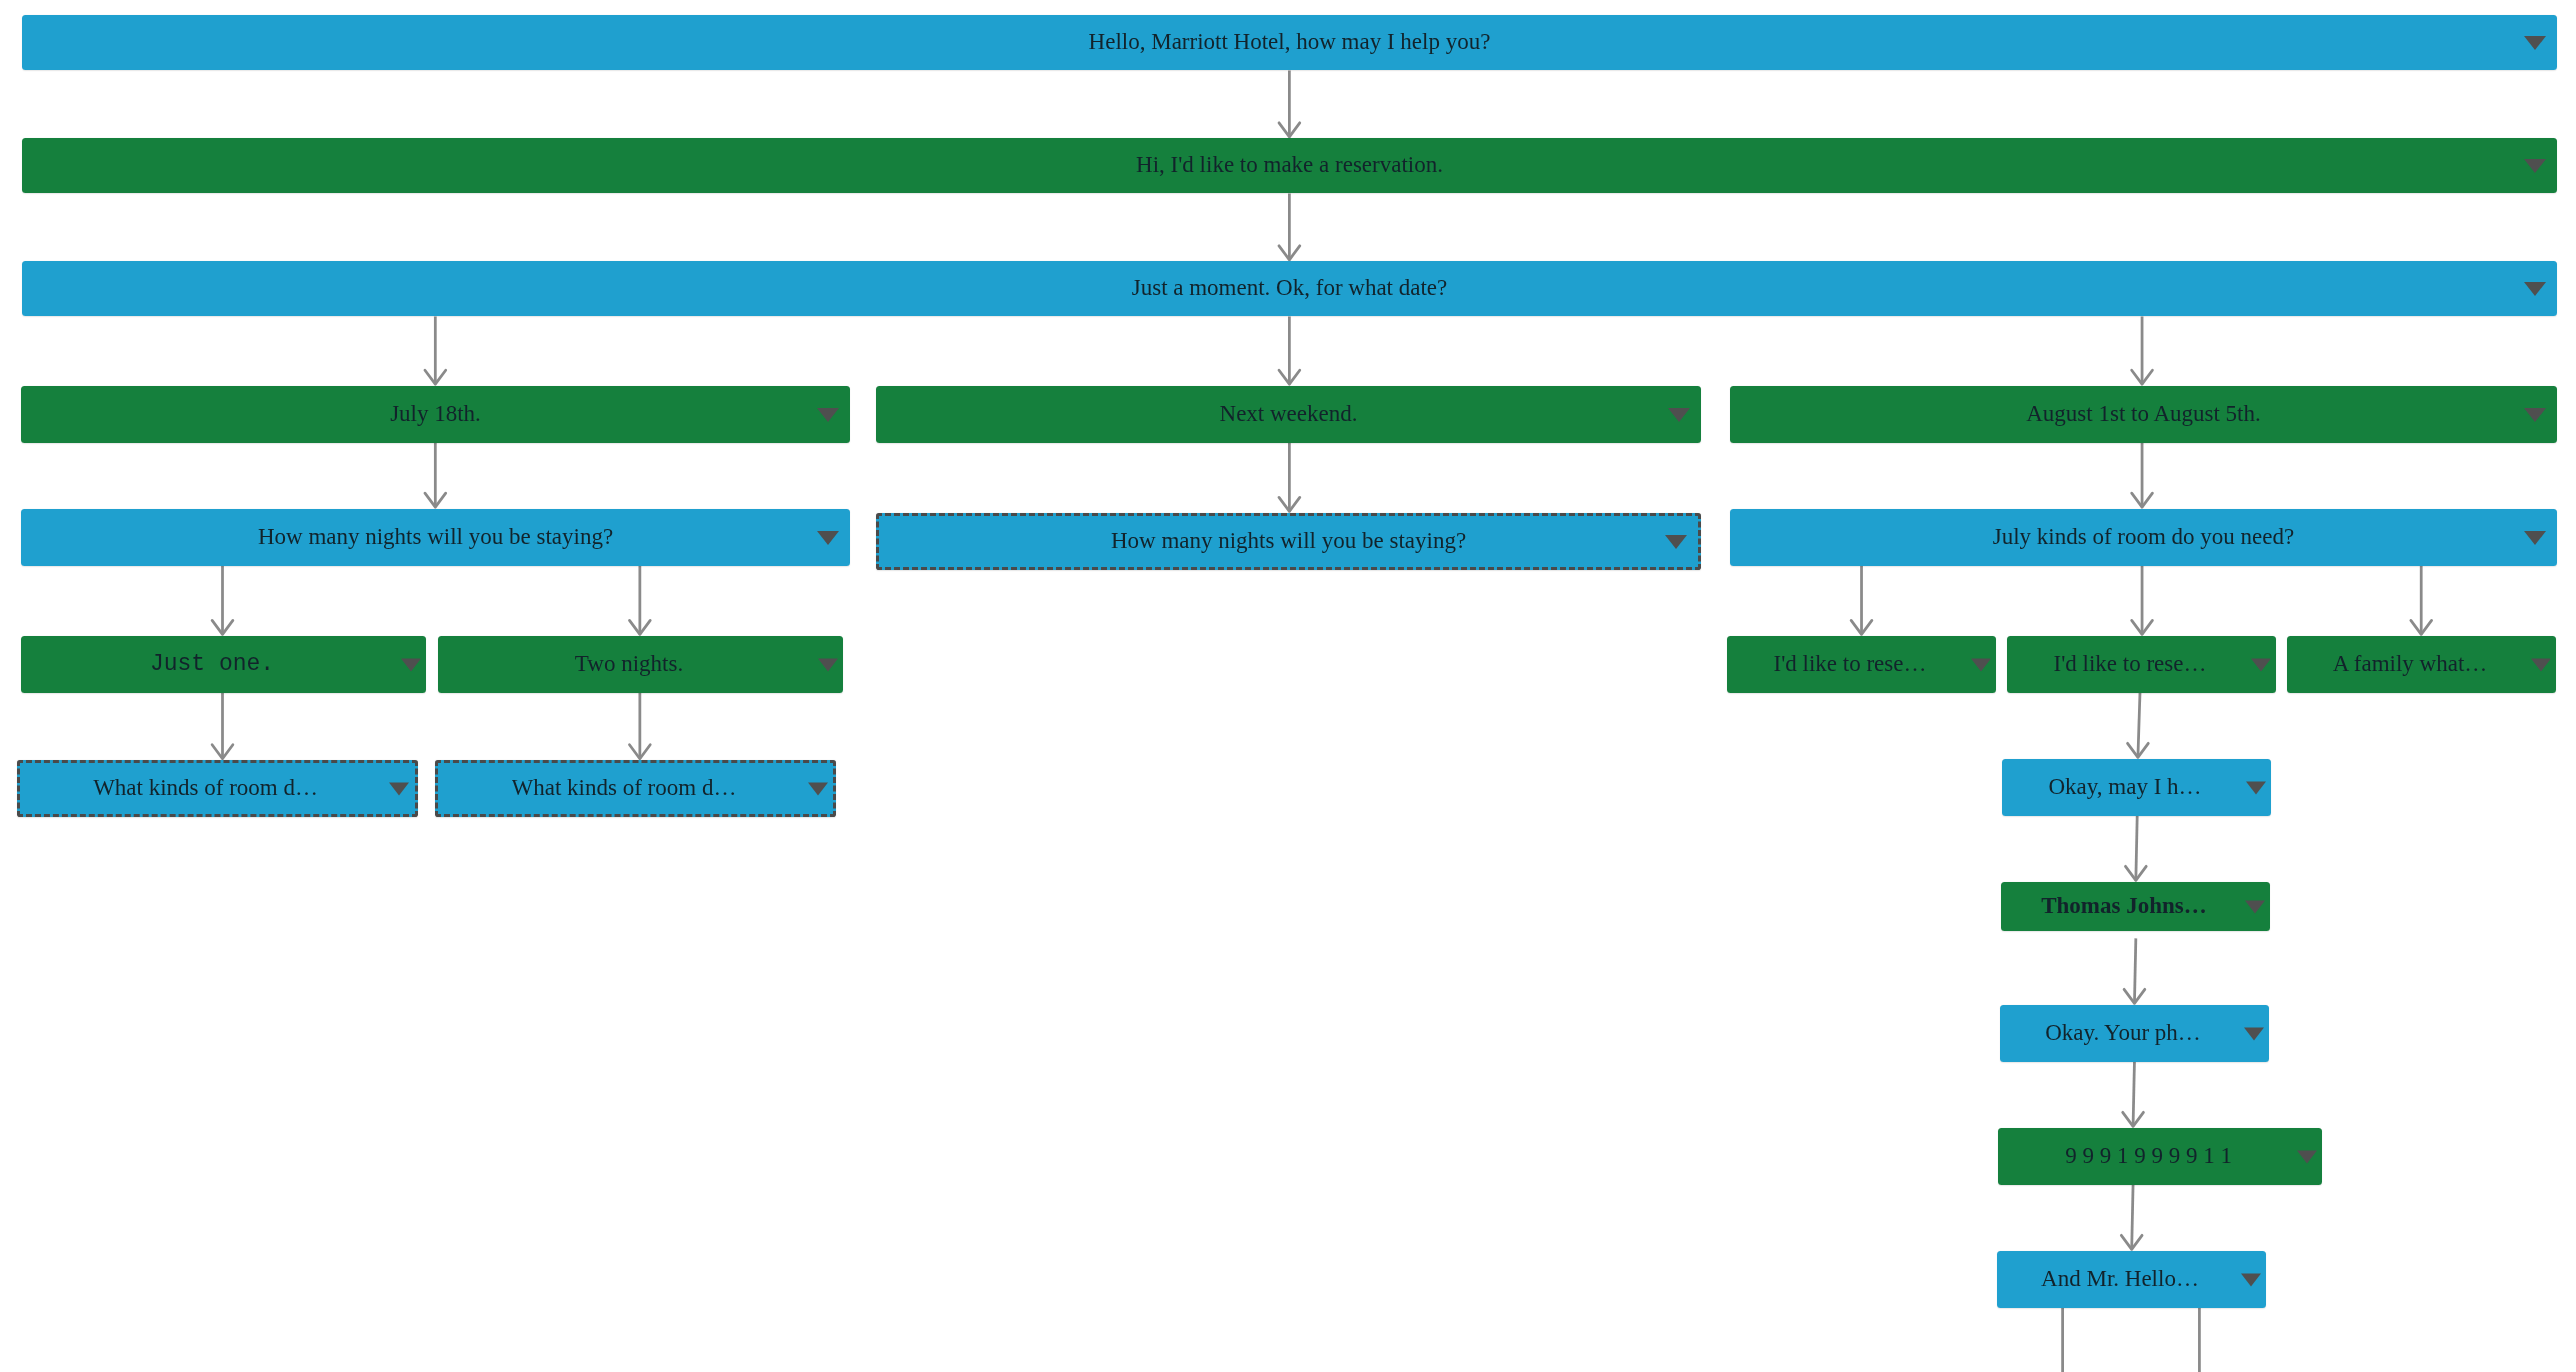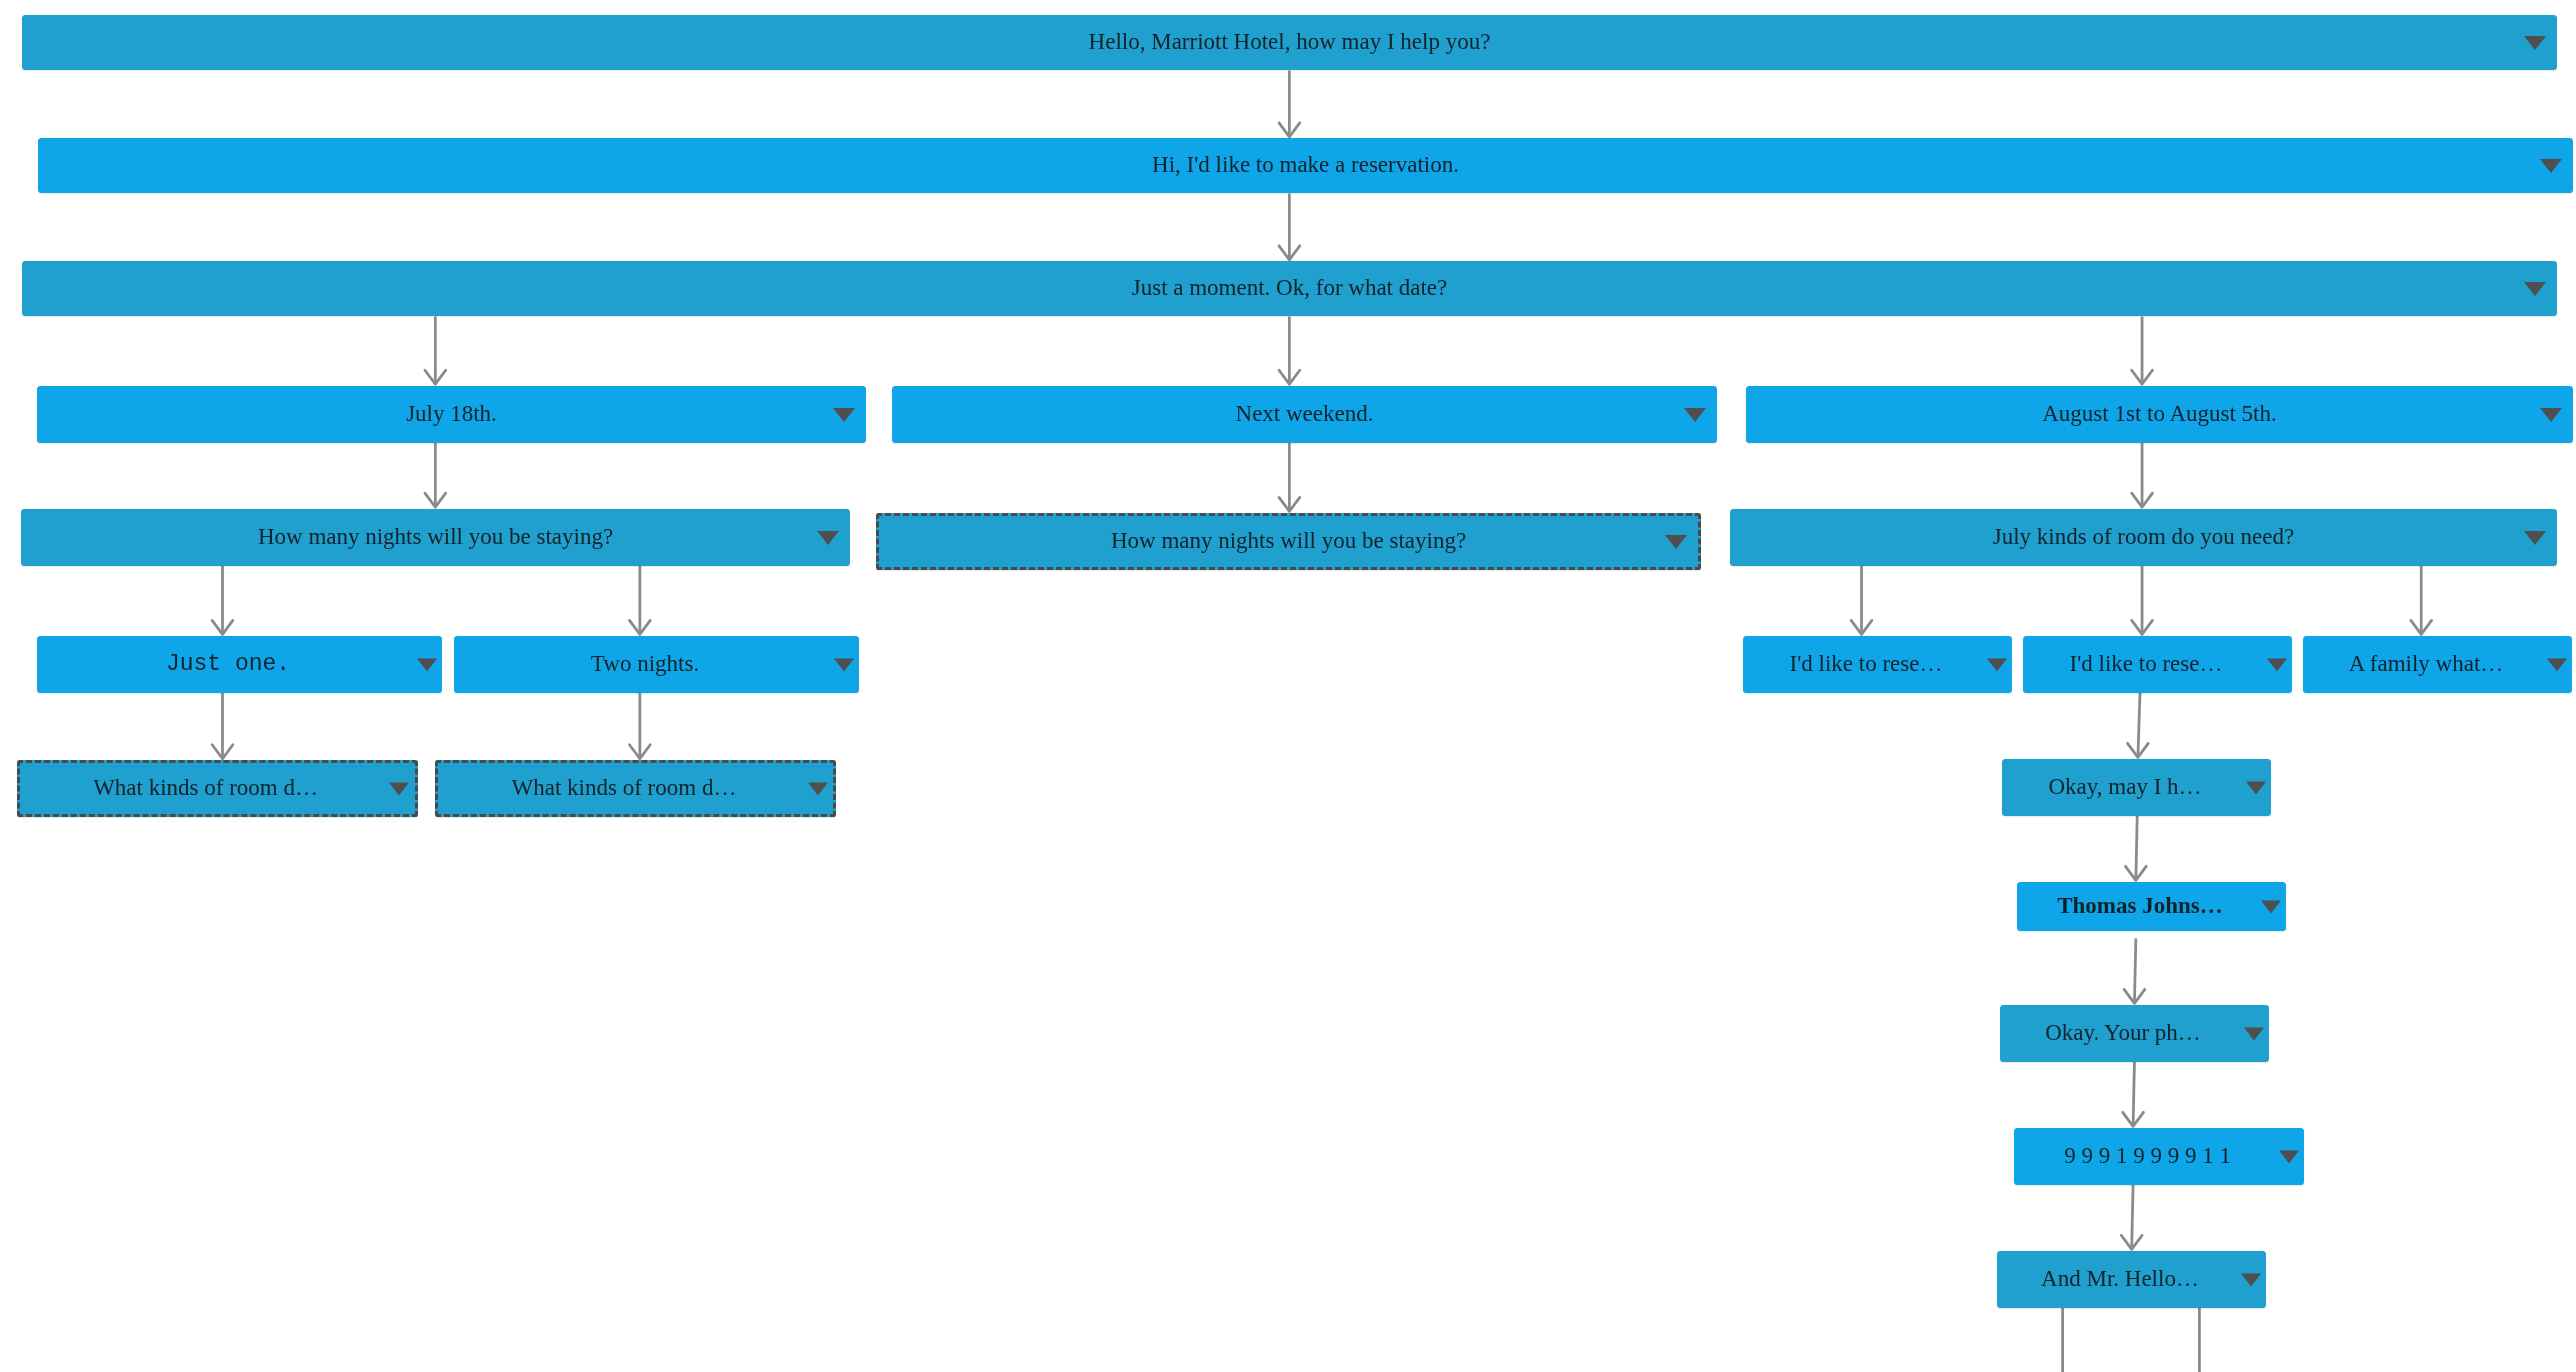--- a/index.html
+++ b/index.html
@@ -36,22 +36,21 @@
     border-radius: 3.5px;
     padding: 0 9.7px;
     box-shadow: 0 0.7px 1.4px rgba(0,0,0,0.10);
     z-index: 5;
     cursor: pointer;
   }
   .node.agent {
     background: #1fa0cf;
   }
   .node.user {
-    background: #0ea5e9;
-    margin-left: 16px;
+    background: #15803d;
   }
   .node.selected {
     border: 3.5px dashed #4a4a4a;
     border-radius: 2.8px;
   }
   .node-label {
     color: #12232b;
     font-size: 23px;
     line-height: 1.15;
     white-space: nowrap;
@@ -248,21 +247,21 @@
         <span class="caret"></span>
       </div>
       <div class="node user compact" style="left: 2001px; top: 882px; width: 269px; height: 49px; font-weight: bold;">
         <span class="node-label">Thomas Johns…</span>
         <span class="caret"></span>
       </div>
       <div class="node agent compact" style="left: 2000px; top: 1005px; width: 269px; height: 57px;">
         <span class="node-label">Okay. Your ph…</span>
         <span class="caret"></span>
       </div>
-      <div class="node user compact" style="left: 1998px; top: 1128px; width: 290px; height: 57px;">
+      <div class="node user compact" style="left: 1998px; top: 1128px; width: 324px; height: 57px;">
         <span class="node-label">9 9 9 1 9 9 9 9 1 1</span>
         <span class="caret"></span>
       </div>
       <div class="node agent compact" style="left: 1997px; top: 1251px; width: 269px; height: 57px;">
         <span class="node-label">And Mr. Hello…</span>
         <span class="caret"></span>
       </div>
     </div>
 </div>
 

